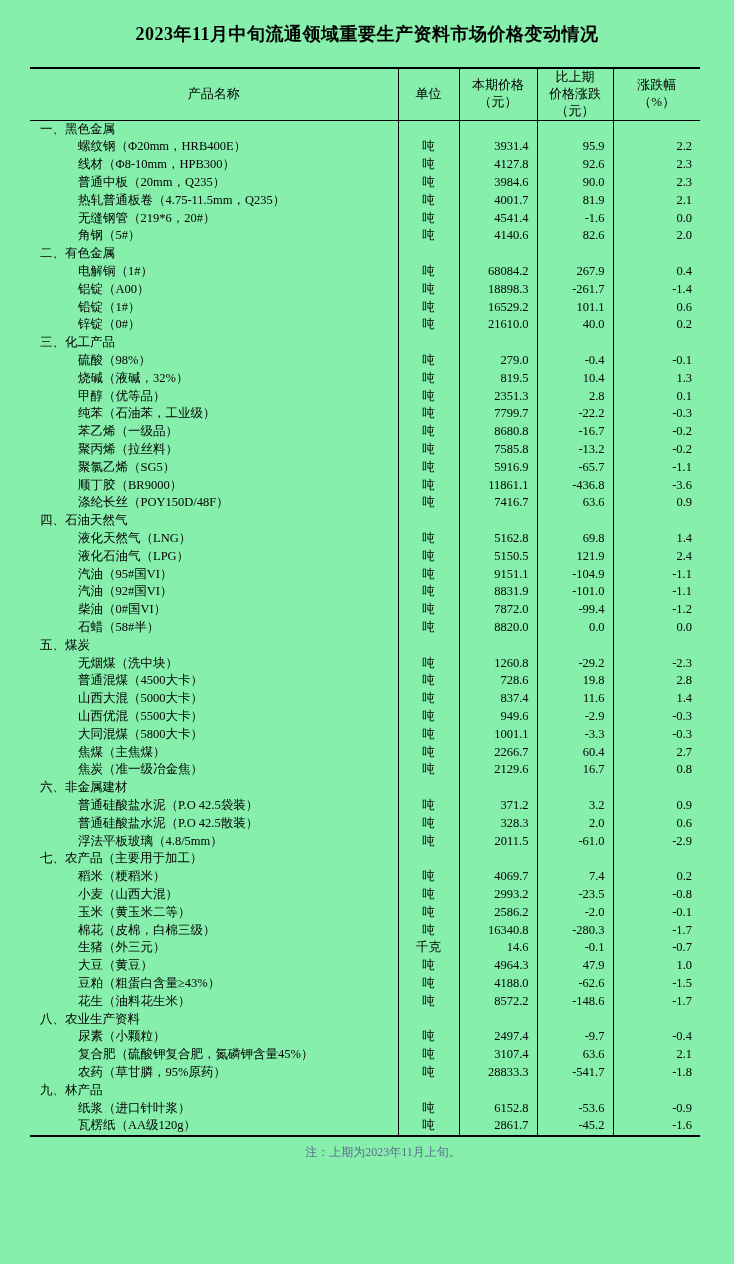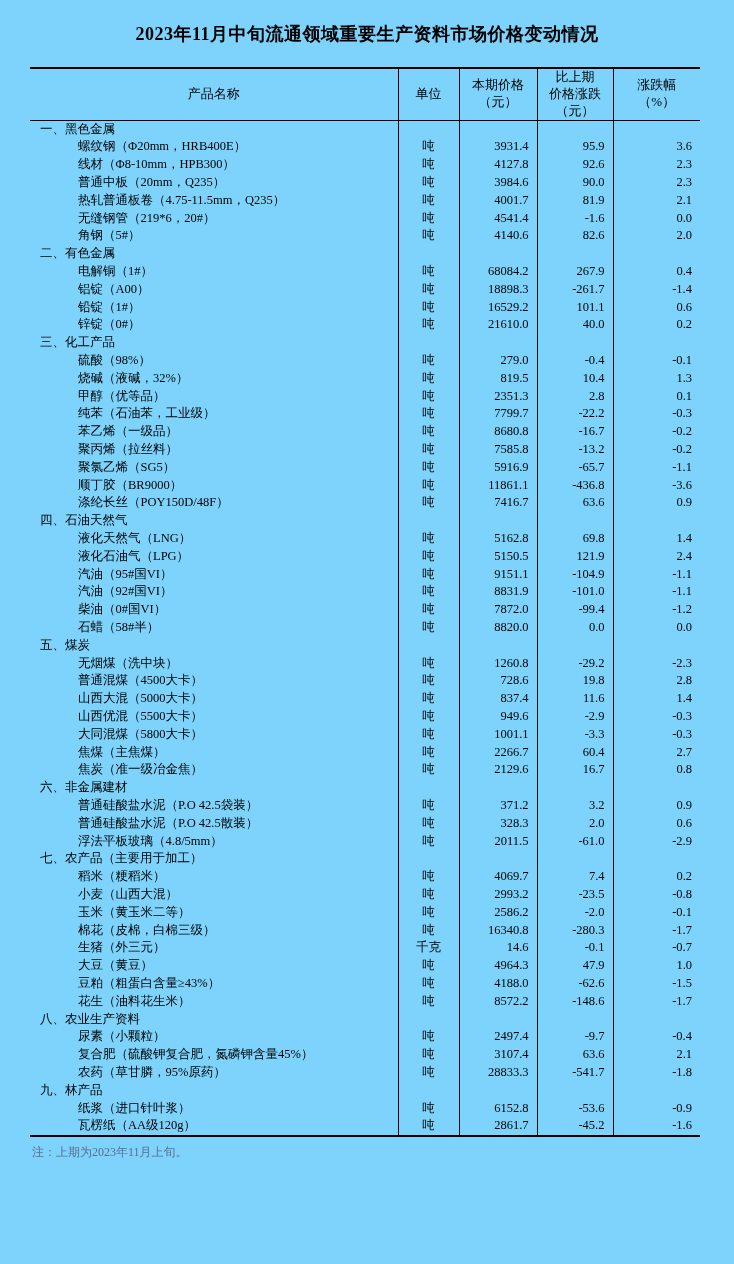--- a/index.html
+++ b/index.html
@@ -1,20 +1,20 @@
 <!DOCTYPE html>
 <html><head>
 <meta charset="utf-8">
 <style>
   html, body { margin: 0; padding: 0; background: #ffffff; }
   .page {
     position: relative;
     width: 734px;
     height: 1264px;
-    background: #7dd3fc;
+    background: #86efac;
     overflow: hidden;
     font-family: "Liberation Serif", "DejaVu Serif", serif;
     color: #000;
   }
   .title {
     margin: 0;
     padding-top: 22px;
     text-align: center;
     font-size: 18px;
     font-weight: bold;
@@ -98,21 +98,21 @@
           <td class="unit"></td>
           <td class="num"></td>
           <td class="num"></td>
           <td class="num"></td>
         </tr>
         <tr class="product-row">
           <td class="name">螺纹钢（Φ20mm，HRB400E）</td>
           <td class="unit">吨</td>
           <td class="num">3931.4</td>
           <td class="num">95.9</td>
-          <td class="num">3.6</td>
+          <td class="num">2.2</td>
         </tr>
         <tr class="product-row">
           <td class="name">线材（Φ8-10mm，HPB300）</td>
           <td class="unit">吨</td>
           <td class="num">4127.8</td>
           <td class="num">92.6</td>
           <td class="num">2.3</td>
         </tr>
         <tr class="product-row">
           <td class="name">普通中板（20mm，Q235）</td>
@@ -488,14 +488,14 @@
         <tr class="product-row">
           <td class="name">瓦楞纸（AA级120g）</td>
           <td class="unit">吨</td>
           <td class="num">2861.7</td>
           <td class="num">-45.2</td>
           <td class="num">-1.6</td>
         </tr>
       </tbody>
   </table>
 
-  <p class="note" style="color: rgb(93, 109, 145);">注：上期为2023年11月上旬。</p>
+  <p class="note" style="color: rgb(93, 109, 145); text-align: center;">注：上期为2023年11月上旬。</p>
 </div>
 
 </body></html>

